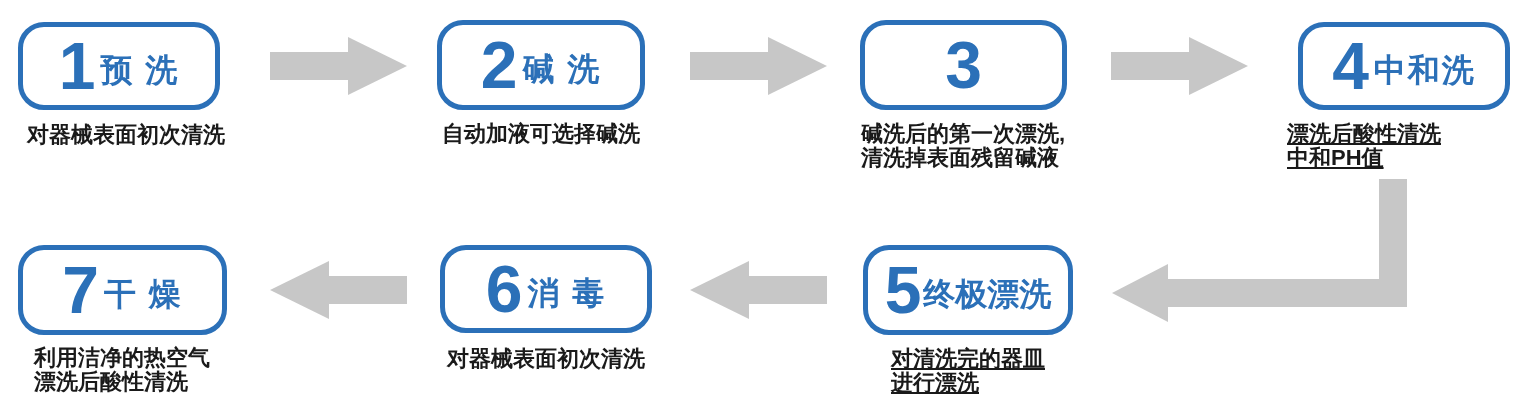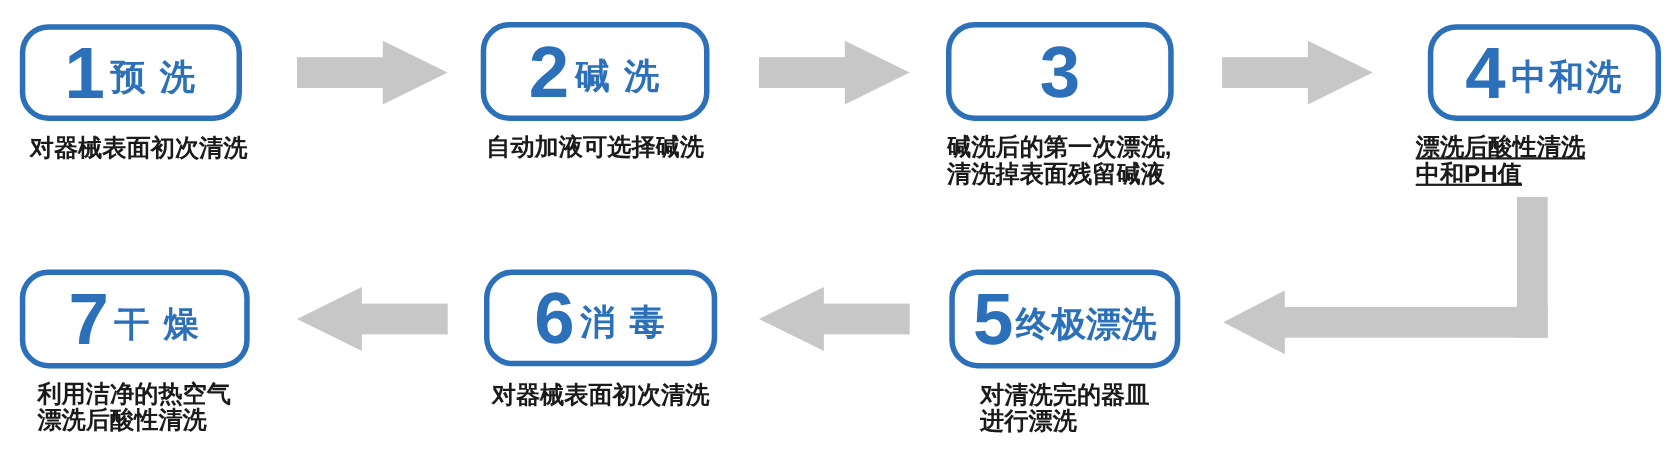--- a/index.html
+++ b/index.html
@@ -159,21 +159,21 @@
   </div>
 
   <div class="elbow-vbar"></div>
   <div class="elbow-hbar"></div>
   <div class="elbow-head"></div>
 
   <div class="box" style="left:863px; top:245px; width:210px; height:90px;">
     <span class="num">5</span>
     <span class="lbl" style="letter-spacing:0; margin-left:2px;">终极漂洗</span>
   </div>
-  <div class="caption" style="left:968px; top:347px;">
+  <div class="caption" style="left:968px; top:347px;text-decoration:underline;">
     <div>对清洗完的器皿</div>
     <div>进行漂洗</div>
   </div>
 
   <div class="arrow arrow-left" style="left:690px; top:261px;">
     <div class="shaft"></div>
     <div class="head"></div>
   </div>
 
   <div class="box" style="left:440px; top:245px; width:212px; height:88px;">

